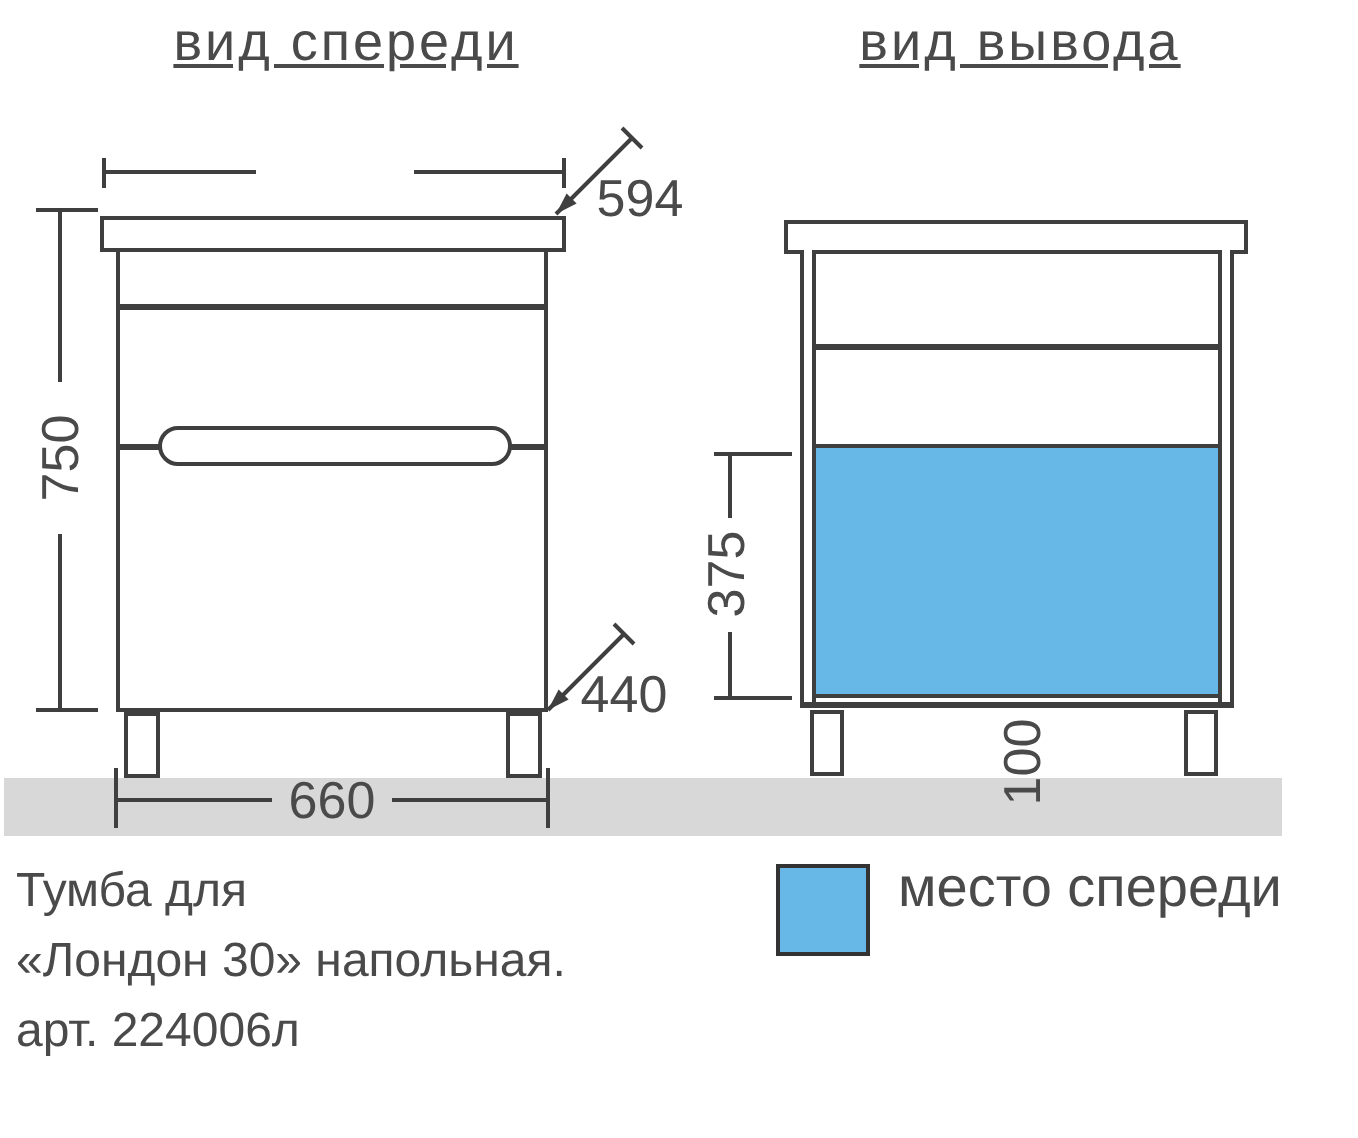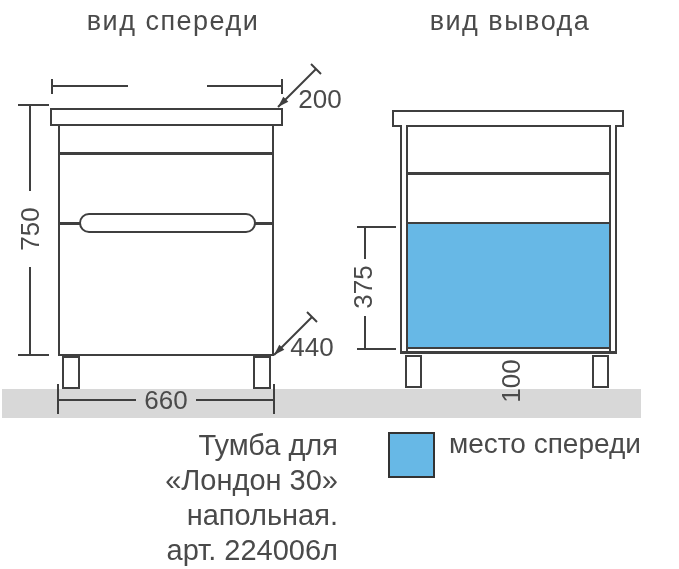--- a/index.html
+++ b/index.html
@@ -9,24 +9,24 @@
     --floor:#d8d8d8;
   }
   html,body{margin:0;padding:0;background:#fff;}
   #canvas{
     position:relative;width:679px;height:569px;background:#fff;overflow:hidden;
     font-family:"Liberation Sans", sans-serif;color:var(--text);
   }
   .abs{position:absolute;}
   .ln{position:absolute;background:var(--line);}
   .box{position:absolute;border:2px solid var(--line);background:#fff;box-sizing:border-box;}
-  .title{position:absolute;font-size:27px;letter-spacing:1.5px;color:var(--text);text-align:center;white-space:nowrap;}
+  .title{position:absolute;font-size:27px;letter-spacing:1.5px;color:var(--text);text-align:center;white-space:nowrap;text-decoration:underline;}
   .dimlabel{position:absolute;font-size:26px;color:var(--text);width:80px;height:26px;line-height:26px;text-align:center;white-space:nowrap;}
   .vert{transform:rotate(-90deg);}
-  .caption{position:absolute;left:8px;top:428px;width:330px;text-align:right;font-size:29px;line-height:35px;color:var(--text);}
+  .caption{position:absolute;left:8px;top:428px;width:330px;text-align:left;font-size:24px;line-height:35px;color:var(--text);}
   .legend-line{position:absolute;font-size:28px;color:var(--text);white-space:nowrap;}
   svg{position:absolute;overflow:visible;}
 </style>
 </head>
 <body>
 
 <div id="canvas">
 
   <div class="title" style="left:78px;top:6px;width:190px;">вид спереди</div>
   <div class="title" style="left:415px;top:6px;width:190px;">вид вывода</div>
@@ -52,21 +52,21 @@
   <div class="ln" style="left:18px;top:354px;width:31px;height:2px;"></div>
   <div class="ln" style="left:29px;top:105px;width:2px;height:86px;"></div>
   <div class="ln" style="left:29px;top:267px;width:2px;height:88px;"></div>
   <div class="dimlabel vert" style="left:-10px;top:216px;">750</div>
 
   <svg style="left:272px;top:62px;" width="52" height="52" viewBox="0 0 52 52">
     <line x1="6" y1="45" x2="44" y2="7" stroke="#3f3f3f" stroke-width="2"></line>
     <polygon points="6,45 16.3,39.7 11.3,34.7" fill="#3f3f3f"></polygon>
     <line x1="39" y1="2" x2="49" y2="12" stroke="#3f3f3f" stroke-width="2"></line>
   </svg>
-  <div class="dimlabel" style="left:280px;top:86px;">200</div>
+  <div class="dimlabel" style="left:280px;top:86px;">594</div>
 
   <svg style="left:266px;top:310px;" width="52" height="52" viewBox="0 0 52 52">
     <line x1="8" y1="45" x2="46" y2="7" stroke="#3f3f3f" stroke-width="2"></line>
     <polygon points="8,45 18.3,39.7 13.3,34.7" fill="#3f3f3f"></polygon>
     <line x1="41" y1="2" x2="51" y2="12" stroke="#3f3f3f" stroke-width="2"></line>
   </svg>
   <div class="dimlabel" style="left:272px;top:334px;">440</div>
 
   <div class="ln" style="left:57px;top:384px;width:2px;height:30px;"></div>
   <div class="ln" style="left:273px;top:384px;width:2px;height:30px;"></div>

